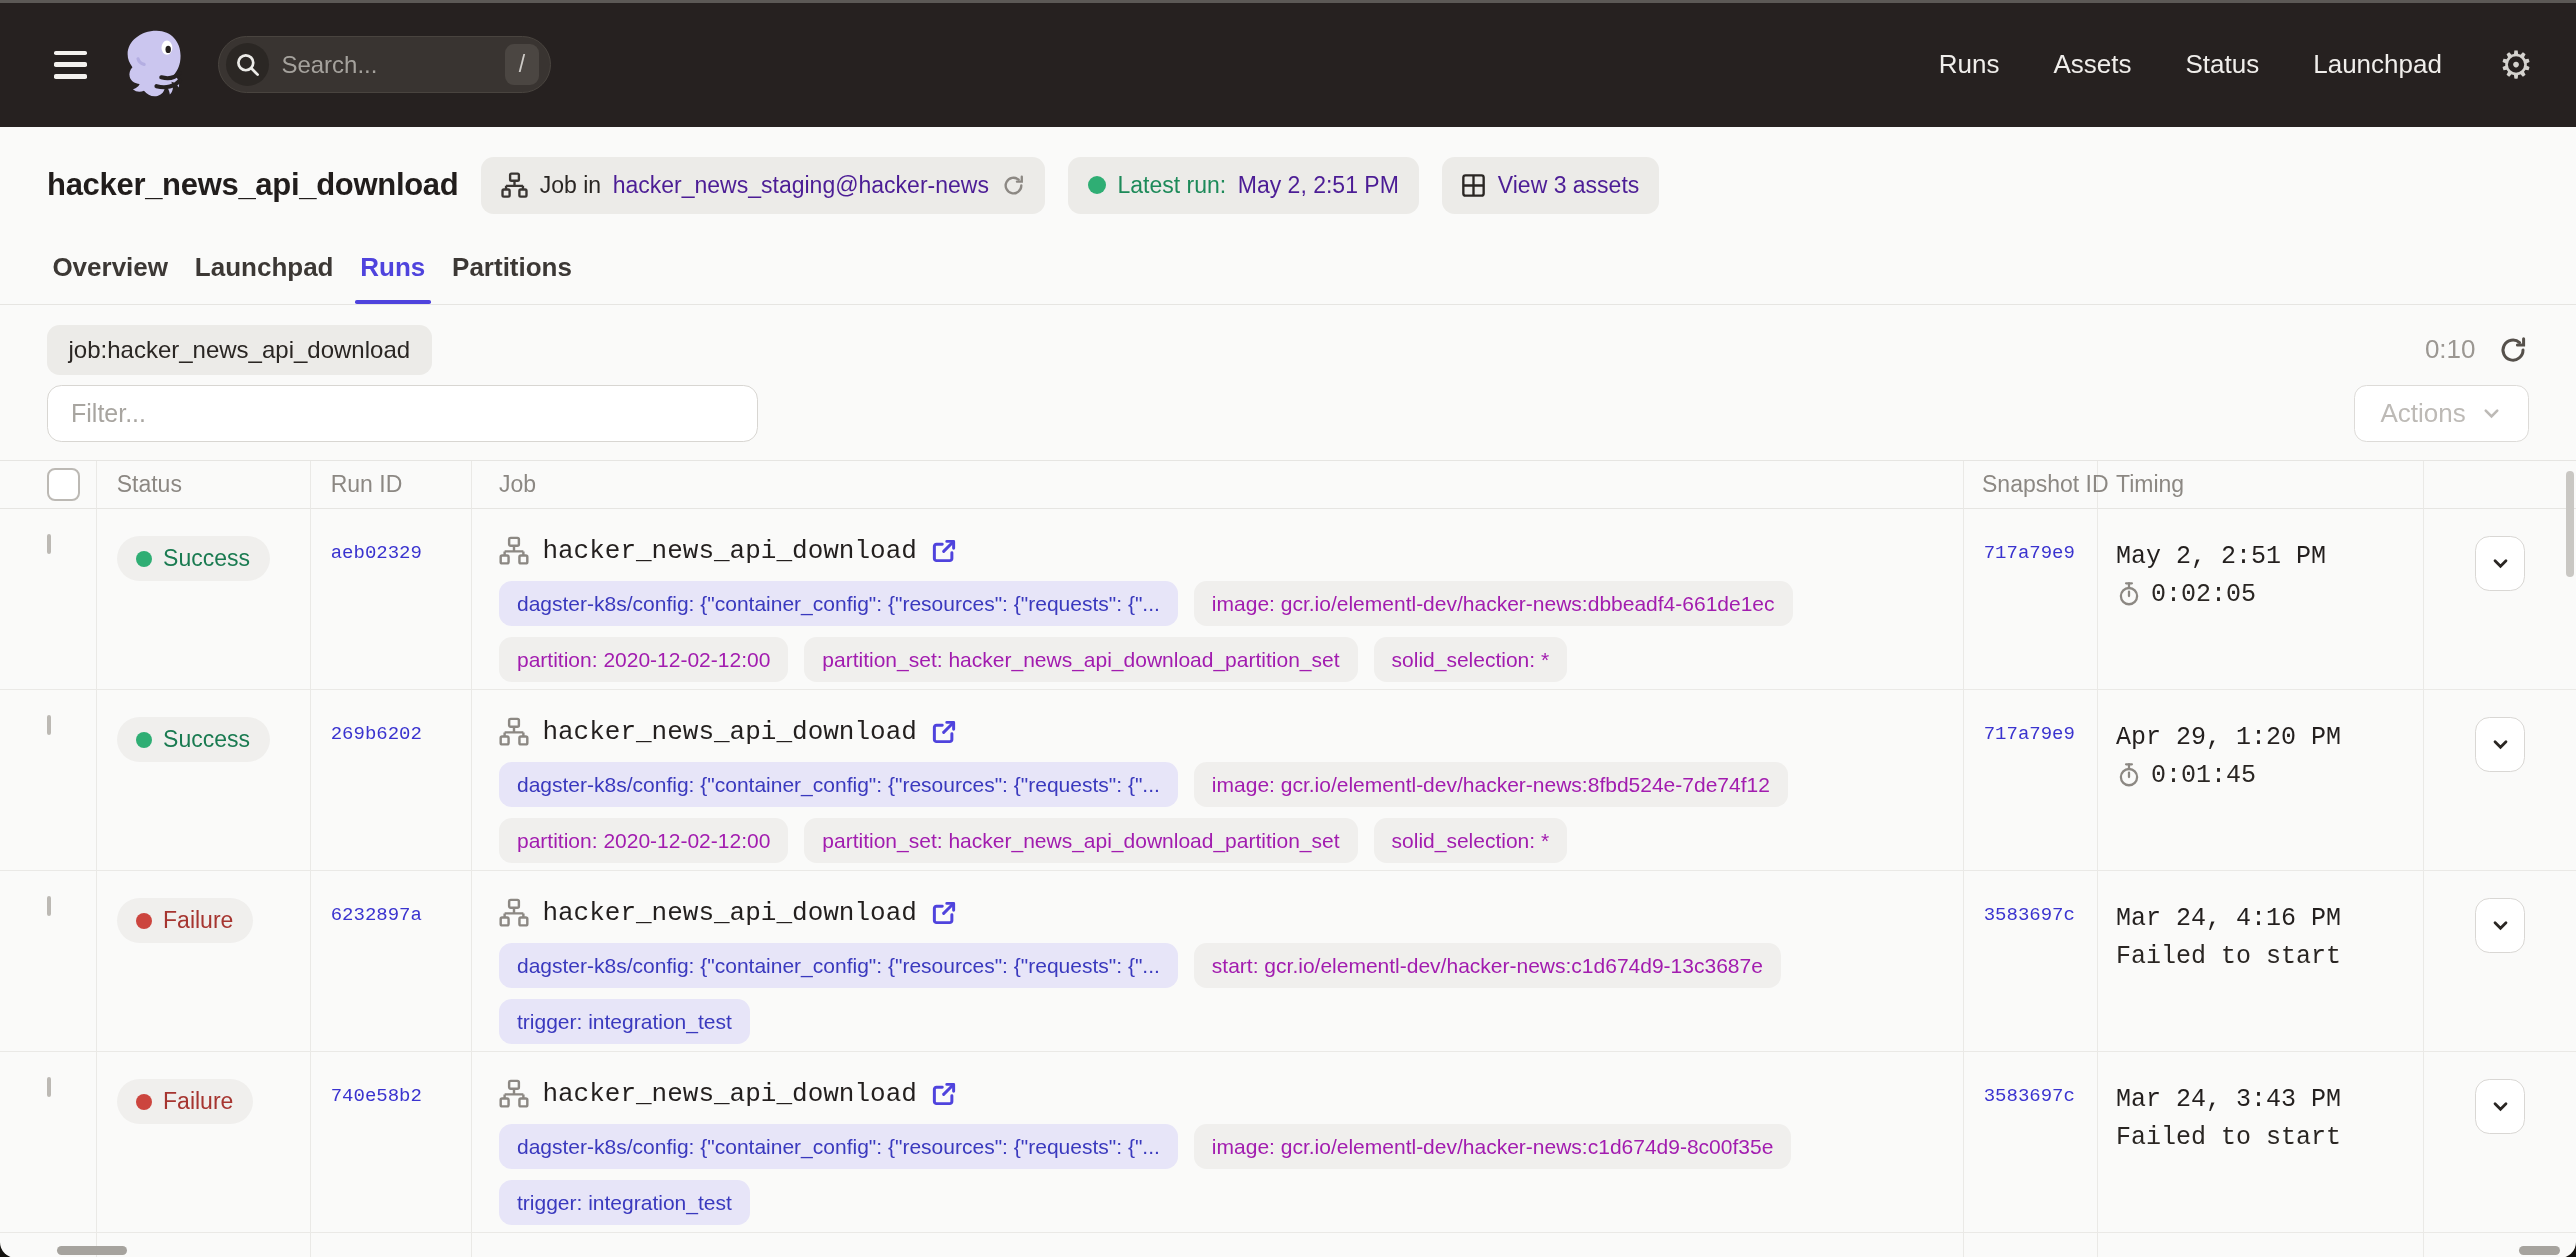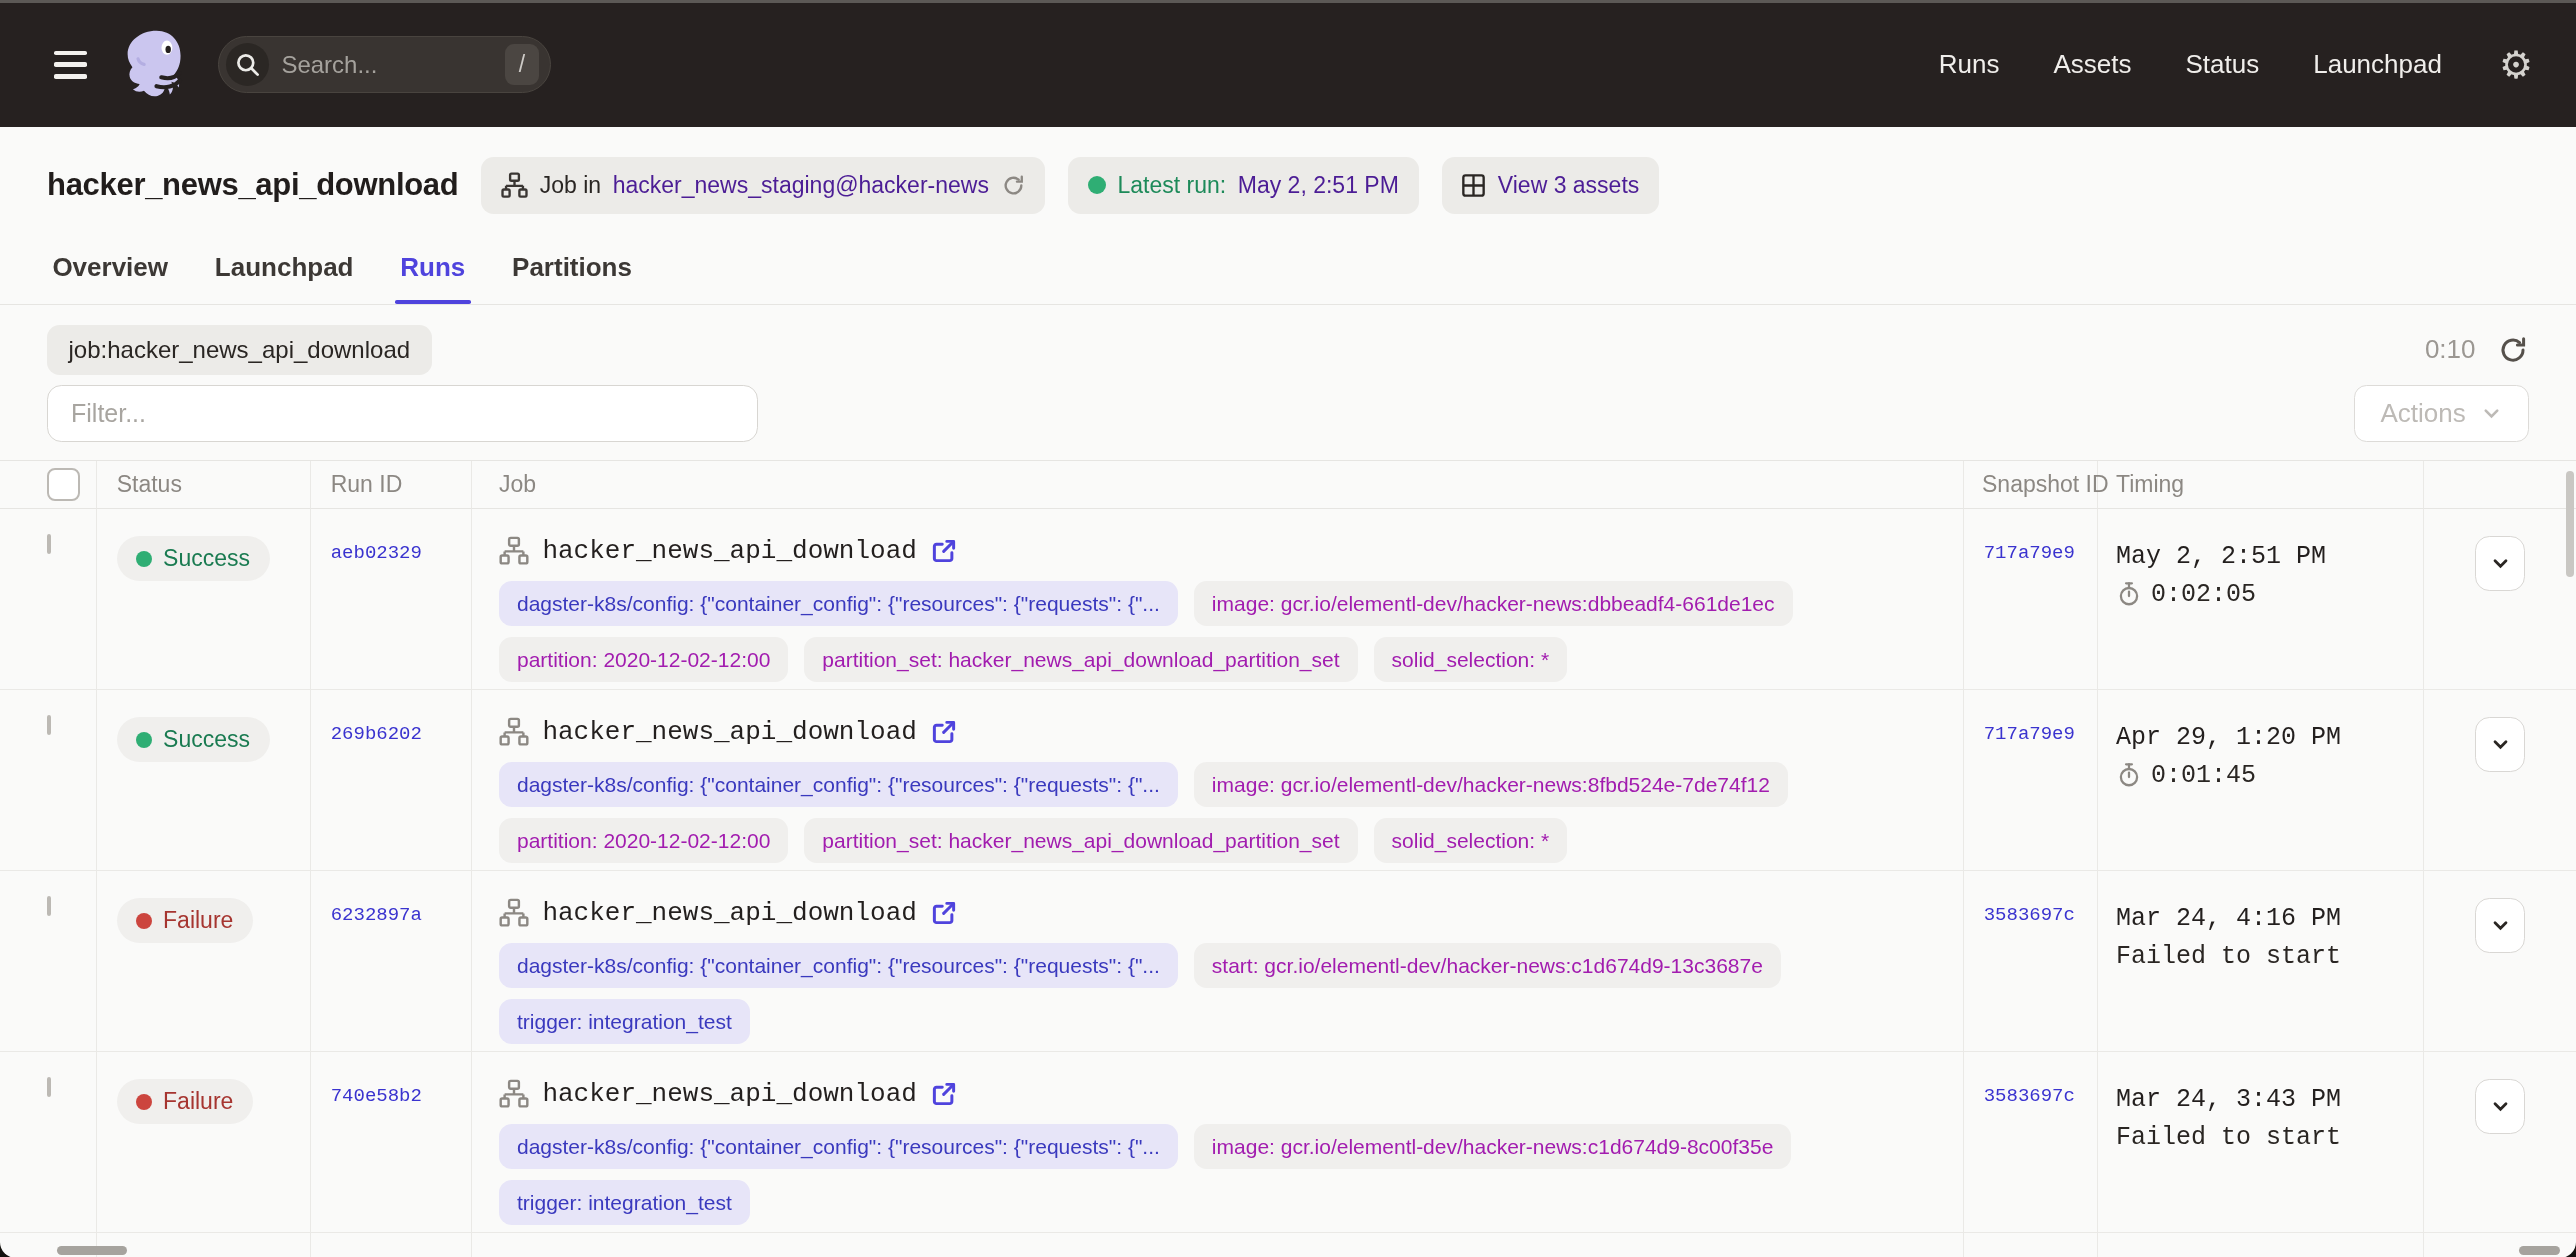--- a/index.html
+++ b/index.html
@@ -30,21 +30,21 @@
   .pad { padding-left:47px; padding-right:47px; }
   .title-row { margin-top:30px; display:flex; align-items:center; gap:23px; }
   .page-title { font-size:31px; font-weight:700; letter-spacing:-0.3px; color:#211d1c; }
   .chip { height:57px; border-radius:12.5px; background:#ecebe8; display:inline-flex; align-items:center;
           gap:11.6px; padding:0 19.7px; font-size:23px; color:#2a2623; white-space:nowrap; }
   .chip a { color:#4c1d95; text-decoration:none; cursor:pointer; }
   .chip .icon { display:grid; place-items:center; }
   .green-dot { width:18px; height:18px; border-radius:50%; background:#2fae74; }
   .latest-label { color:#1d8a59; }
 
-  .tabs { margin-top:38px; display:flex; gap:36px; }
+  .tabs { margin-top:38px; display:flex; gap:16px; }
   .tab { font-size:26px; font-weight:600; color:#3c3835; padding:0 5.4px 21.5px 5.4px; cursor:pointer; position:relative; }
   .tab.active { color:#4f43dd; }
   .tab.active::after { content:""; position:absolute; left:0; right:0; bottom:0; height:4.5px; background:#4f43dd; border-radius:1.8px; }
   .tabs-divider { height:0.9px; background:#e6e5e2; }
 
   
   .toolbar-a { margin-top:19.7px; display:flex; align-items:center; justify-content:space-between; }
   .filter-chip { height:50px; border-radius:12.5px; background:#ecebe8; display:inline-flex; align-items:center;
                  padding:0 21.5px; font-size:24px; color:#2a2623; }
   .refresh-group { display:flex; align-items:center; gap:21.5px; }

